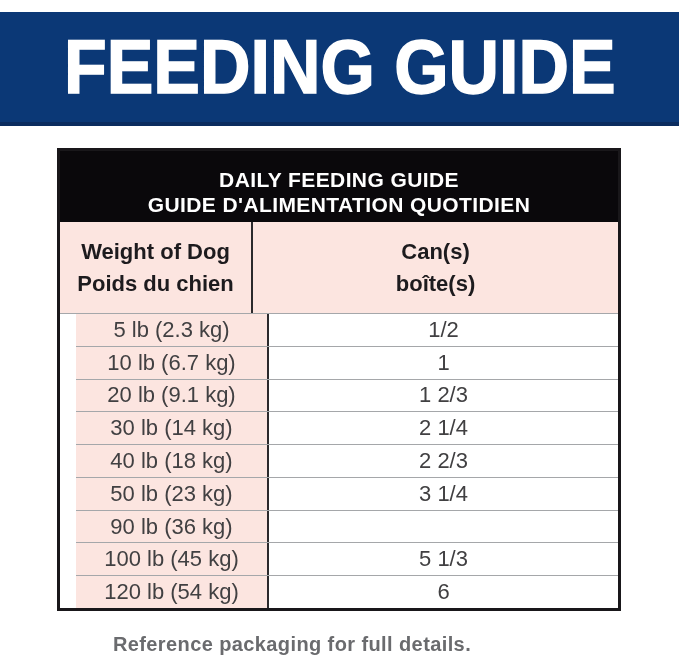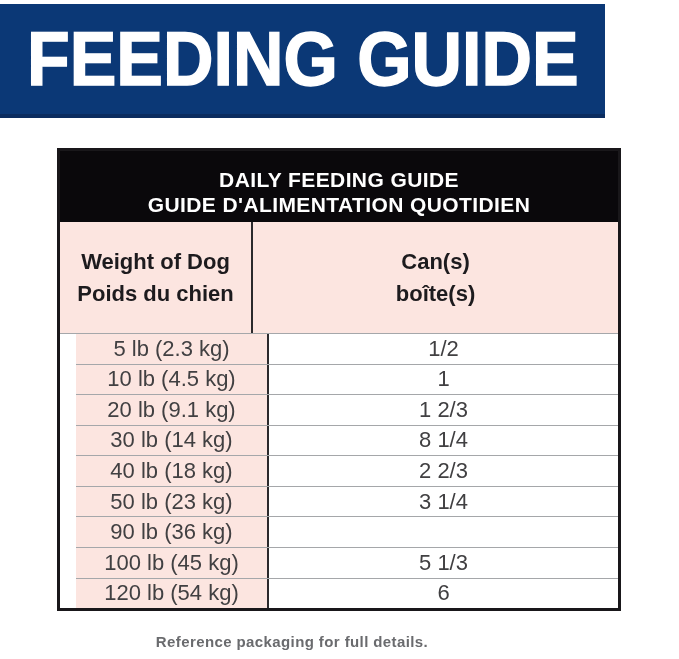--- a/index.html
+++ b/index.html
@@ -12,22 +12,22 @@
     position: relative;
     width: 679px;
     height: 659px;
     background: #ffffff;
     overflow: hidden;
   }
 
   
   .banner {
     position: absolute;
-    top: 4px; left: 0;
-    width: 605px;
+    top: 12px; left: 0;
+    width: 679px;
     height: 114px;
     background: var(--banner-bg, #0b3876);
     border-bottom: 4px solid var(--banner-edge, #0b2c5f);
     box-sizing: border-box;
     display: flex;
     align-items: center;
     justify-content: center;
   }
   .banner-title {
     color: #ffffff;
@@ -58,21 +58,21 @@
     color: #ffffff;
     text-align: center;
     font-weight: bold;
     font-size: 21px;
     line-height: 25px;
     letter-spacing: 0.4px;
     padding: 16px 0 5px 0;
   }
   .colhead {
     display: flex;
-    height: 112px;
+    height: 92px;
     background: var(--pink-bg, #fce5e0);
     border-bottom: 1px solid var(--row-divider, #a5a7aa);
     box-sizing: border-box;
   }
   .colhead .hcell {
     display: flex;
     flex-direction: column;
     align-items: center;
     justify-content: center;
     font-weight: bold;
@@ -121,21 +121,21 @@
     justify-content: center;
     text-align: center;
   }
 
   .footer-note {
     position: absolute;
     left: 0;
     width: 584px;
     top: 633px;
     text-align: center;
-    font-size: 15px;
+    font-size: 20px;
     font-weight: bold;
     letter-spacing: 0.4px;
     color: var(--footer-text, #6a6b6e);
   }
 </style>
 </head>
 <body>
 
 <div class="page">
 
@@ -160,30 +160,30 @@
         <div>boîte(s)</div>
       </div>
     </div>
 
     <div class="rows">
       <div class="row">
         <div class="cell-weight">5 lb (2.3 kg)</div>
         <div class="cell-cans">1/2</div>
       </div>
       <div class="row">
-        <div class="cell-weight">10 lb (4.5 kg)</div>
+        <div class="cell-weight">10 lb (6.7 kg)</div>
         <div class="cell-cans">1</div>
       </div>
       <div class="row">
         <div class="cell-weight">20 lb (9.1 kg)</div>
         <div class="cell-cans">1 2/3</div>
       </div>
       <div class="row">
         <div class="cell-weight">30 lb (14 kg)</div>
-        <div class="cell-cans">8 1/4</div>
+        <div class="cell-cans">2 1/4</div>
       </div>
       <div class="row">
         <div class="cell-weight">40 lb (18 kg)</div>
         <div class="cell-cans">2 2/3</div>
       </div>
       <div class="row">
         <div class="cell-weight">50 lb (23 kg)</div>
         <div class="cell-cans">3 1/4</div>
       </div>
       <div class="row">

